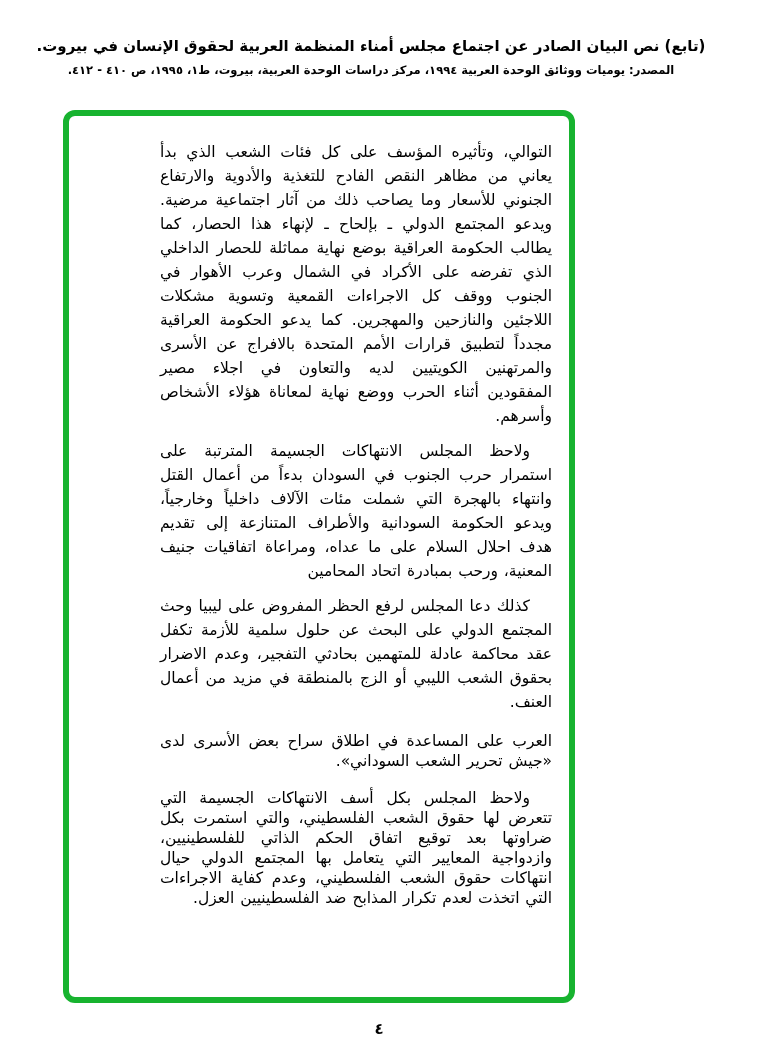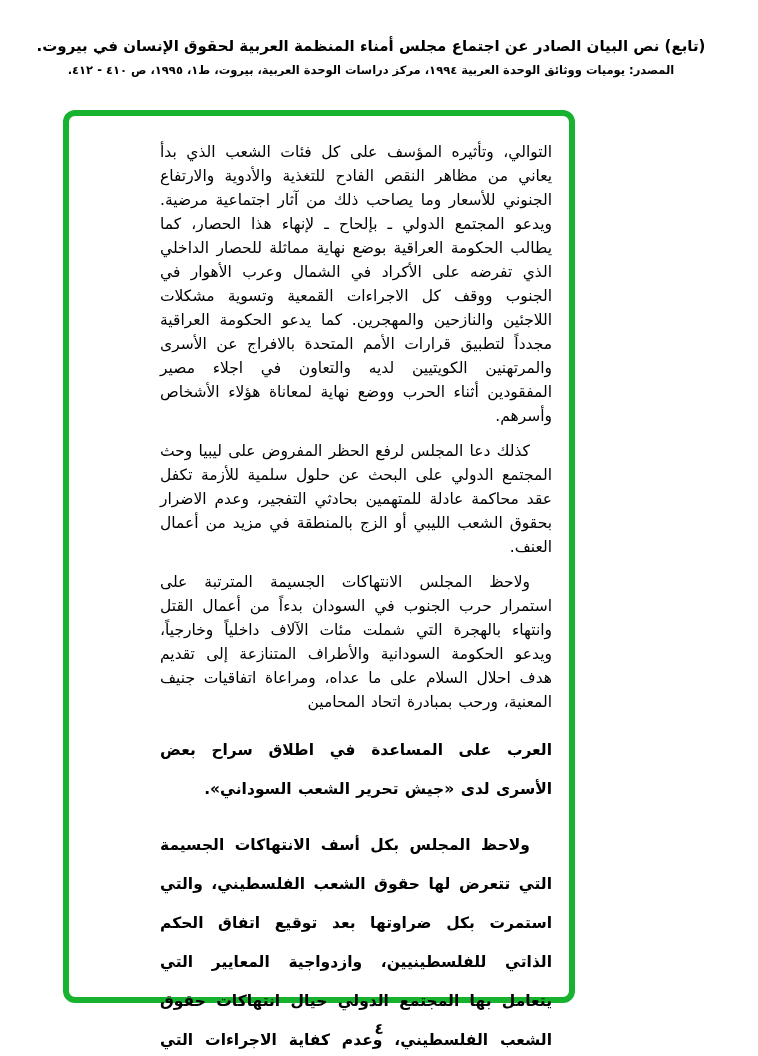--- a/index.html
+++ b/index.html
@@ -44,41 +44,41 @@
     direction: rtl;
     text-align: justify;
   }
   .text-column p {
     margin: 0 0 11px 0;
     font-size: 15.5px;
     line-height: 24px;
     word-spacing: 1px;
   }
   .text-column p.indent { text-indent: 22px; }
-  .text-column p.loose { line-height: 39px; font-weight: bold; }
+  .text-column p.loose { line-height: 20px; }
   .text-column p.extra-gap { margin-top: 17px; }
   .page-number {
     position: absolute;
     bottom: 18px; left: 0; right: 0;
     text-align: center;
     font-size: 15px;
     font-weight: bold;
   }
 </style>
 </head>
 <body style="background: rgb(255, 255, 255); color: rgb(0, 0, 0);">
 
 <div class="page-header">
   <div class="doc-title" dir="rtl">(تابع) نص البيان الصادر عن اجتماع مجلس أمناء المنظمة العربية لحقوق الإنسان في بيروت.</div>
   <div class="doc-source" dir="rtl">المصدر: يوميات ووثائق الوحدة العربية ١٩٩٤، مركز دراسات الوحدة العربية، بيروت، ط١، ١٩٩٥، ص ٤١٠ - ٤١٢.</div>
 </div>
 
 <div class="green-frame" style="border-color: rgb(23, 179, 47);">
   <div class="text-column">
     <p class="no-indent">التوالي، وتأثيره المؤسف على كل فئات الشعب الذي بدأ يعاني من مظاهر النقص الفادح للتغذية والأدوية والارتفاع الجنوني للأسعار وما يصاحب ذلك من آثار اجتماعية مرضية. ويدعو المجتمع الدولي ـ بإلحاح ـ لإنهاء هذا الحصار، كما يطالب الحكومة العراقية بوضع نهاية مماثلة للحصار الداخلي الذي تفرضه على الأكراد في الشمال وعرب الأهوار في الجنوب ووقف كل الاجراءات القمعية وتسوية مشكلات اللاجئين والنازحين والمهجرين. كما يدعو الحكومة العراقية مجدداً لتطبيق قرارات الأمم المتحدة بالافراج عن الأسرى والمرتهنين الكويتيين لديه والتعاون في اجلاء مصير المفقودين أثناء الحرب ووضع نهاية لمعاناة هؤلاء الأشخاص وأسرهم.</p>
+    <p class="indent">ولاحظ المجلس الانتهاكات الجسيمة المترتبة على استمرار حرب الجنوب في السودان بدءاً من أعمال القتل وانتهاء بالهجرة التي شملت مئات الآلاف داخلياً وخارجياً، ويدعو الحكومة السودانية والأطراف المتنازعة إلى تقديم هدف احلال السلام على ما عداه، ومراعاة اتفاقيات جنيف المعنية، ورحب بمبادرة اتحاد المحامين</p>
     <p class="indent">كذلك دعا المجلس لرفع الحظر المفروض على ليبيا وحث المجتمع الدولي على البحث عن حلول سلمية للأزمة تكفل عقد محاكمة عادلة للمتهمين بحادثي التفجير، وعدم الاضرار بحقوق الشعب الليبي أو الزج بالمنطقة في مزيد من أعمال العنف.</p>
-    <p class="indent">ولاحظ المجلس الانتهاكات الجسيمة المترتبة على استمرار حرب الجنوب في السودان بدءاً من أعمال القتل وانتهاء بالهجرة التي شملت مئات الآلاف داخلياً وخارجياً، ويدعو الحكومة السودانية والأطراف المتنازعة إلى تقديم هدف احلال السلام على ما عداه، ومراعاة اتفاقيات جنيف المعنية، ورحب بمبادرة اتحاد المحامين</p>
     <p class="no-indent loose extra-gap">العرب على المساعدة في اطلاق سراح بعض الأسرى لدى «جيش تحرير الشعب السوداني».</p>
     <p class="indent loose extra-gap">ولاحظ المجلس بكل أسف الانتهاكات الجسيمة التي تتعرض لها حقوق الشعب الفلسطيني، والتي استمرت بكل ضراوتها بعد توقيع اتفاق الحكم الذاتي للفلسطينيين، وازدواجية المعايير التي يتعامل بها المجتمع الدولي حيال انتهاكات حقوق الشعب الفلسطيني، وعدم كفاية الاجراءات التي اتخذت لعدم تكرار المذابح ضد الفلسطينيين العزل.</p>
   </div>
 </div>
 
 <div class="page-number">٤</div>
 
 </body></html>

